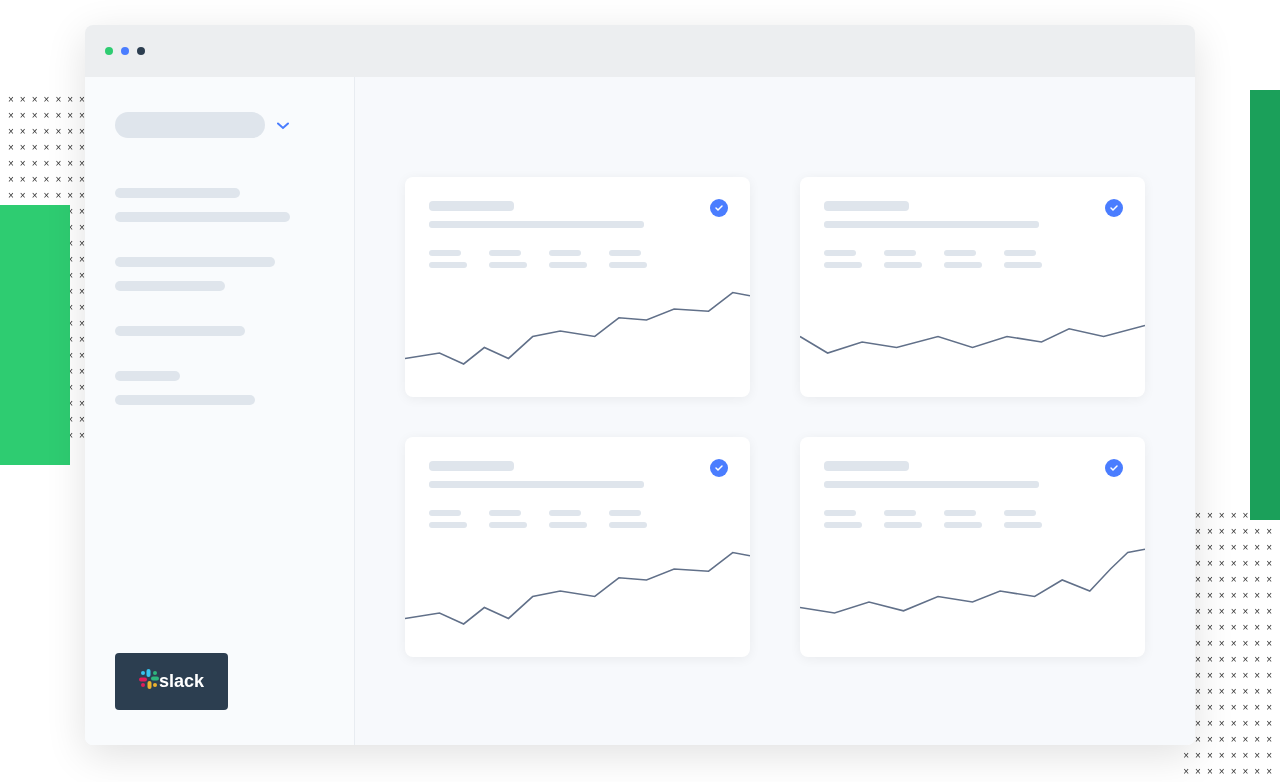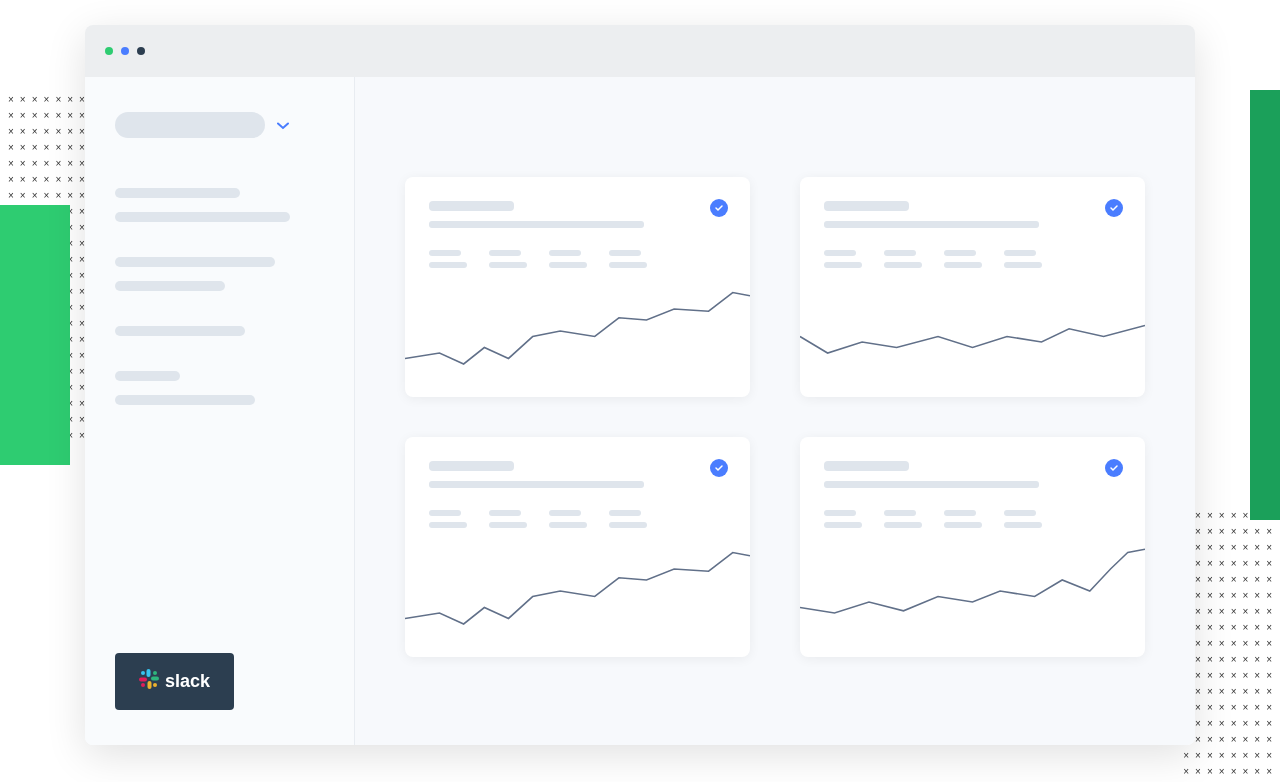--- a/index.html
+++ b/index.html
@@ -128,21 +128,21 @@
     .nav-item.w7 { width: 140px; }
     
     .slack-btn {
       margin-top: auto;
       background: #2c3e50;
       color: #fff;
       padding: 16px 24px;
       border-radius: 4px;
       display: flex;
       align-items: center;
-      gap: 6px;
+      gap: 0;
       width: fit-content;
       font-weight: 700;
       font-size: 18px;
       cursor: pointer;
     }
     
     
     .main {
       flex: 1;
       padding: 100px 50px 40px 50px;

